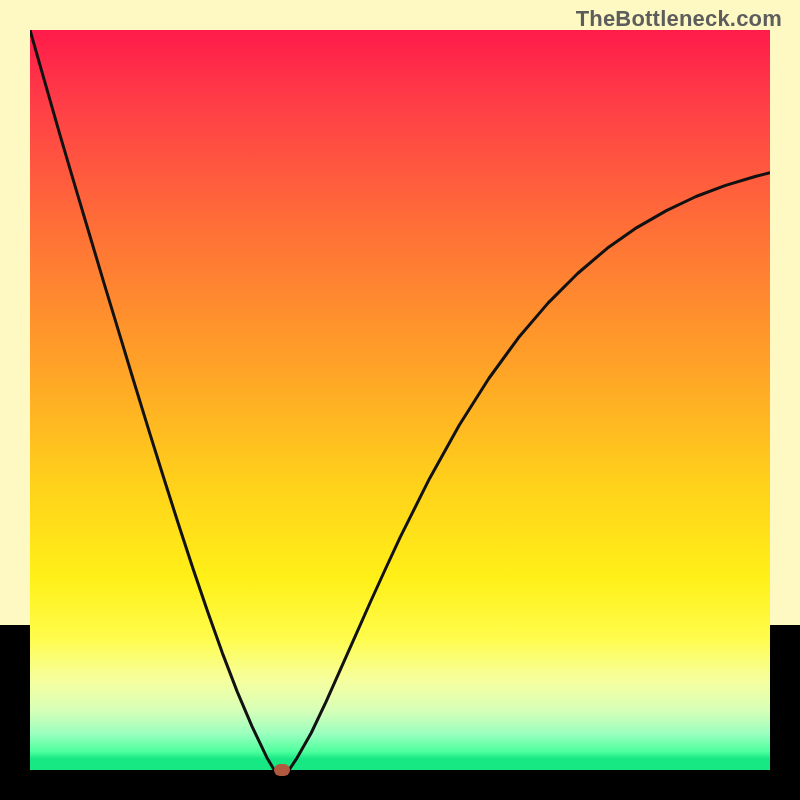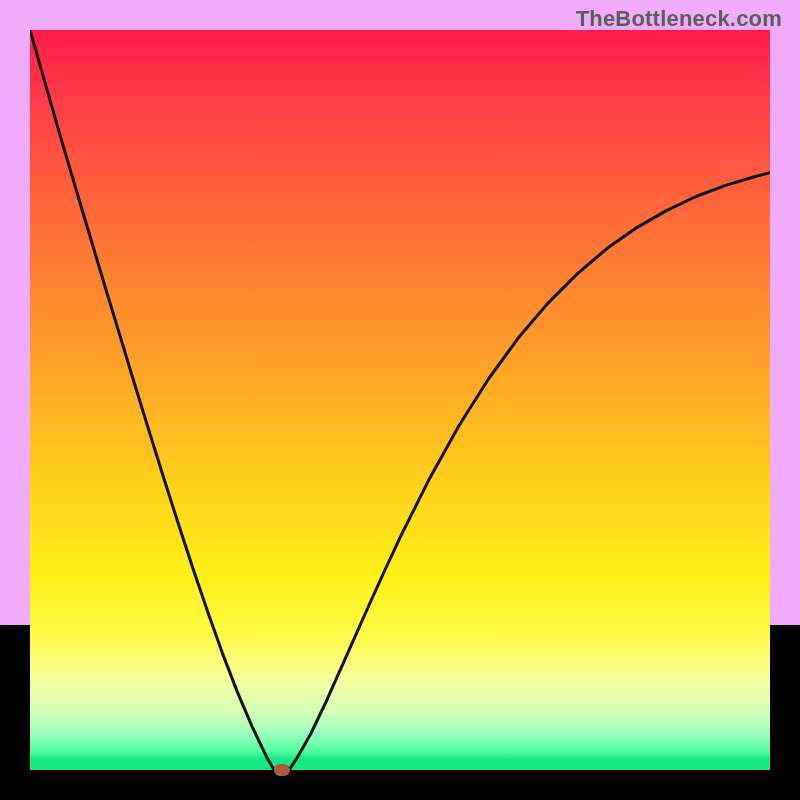--- a/index.html
+++ b/index.html
@@ -1,21 +1,21 @@
 <!DOCTYPE html>
 <html><head>
 <meta charset="utf-8">
 <style>
   * { margin: 0; padding: 0; box-sizing: border-box; }
   html, body { width: 800px; height: 800px; overflow: hidden; background: #000; }
   .frame {
     position: relative;
     width: 800px;
     height: 625px;
-    background: #f0abfc;
+    background: #fef9c3;
   }
   .watermark {
     position: absolute;
     top: 6px;
     right: 18px;
     font-family: Arial, Helvetica, sans-serif;
     font-size: 22px;
     font-weight: 600;
     color: #5d5d5d;
     letter-spacing: 0.2px;

